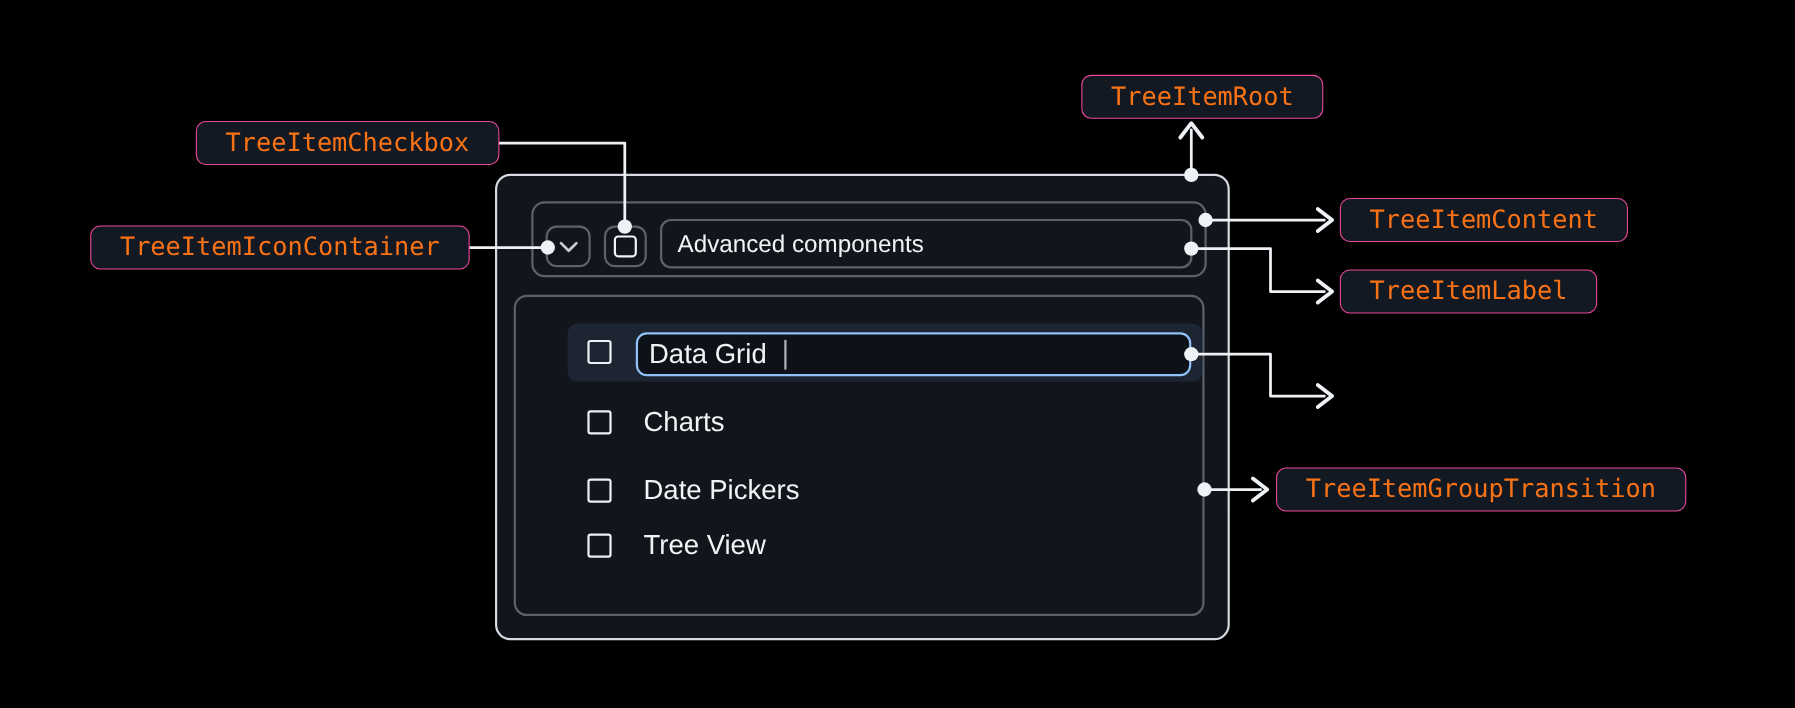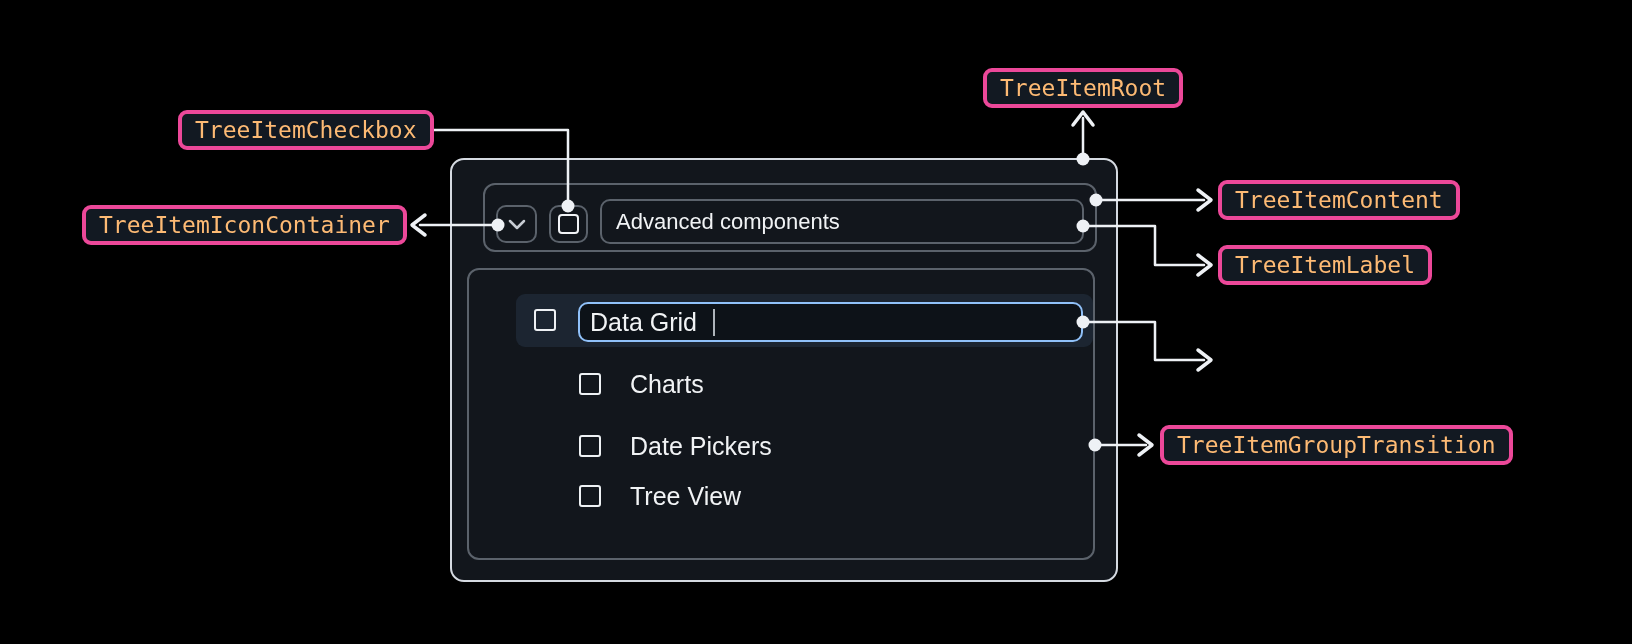--- a/index.html
+++ b/index.html
@@ -16,25 +16,25 @@
     font-family: "Liberation Sans", sans-serif;
   }
 
   
   .chip {
     position: absolute;
     box-sizing: border-box;
     height: 40px;
     display: flex;
     align-items: center;
-    padding: 0 13px;
+    padding: 0 26px;
     background: #121922;
-    border: 4px solid #ec4899;
+    border: 1px solid #ec4899;
     border-radius: 9px;
-    color: #fdba74;
+    color: #f97316;
     font-family: "DejaVu Sans Mono", "Liberation Mono", monospace;
     font-size: 23px;
     white-space: nowrap;
     z-index: 20;
   }
 
   
   .root {
     position: absolute;
     left: 450px; top: 158px;
@@ -142,21 +142,20 @@
     margin-left: 3px;
   }
   .row {
     position: absolute;
     left: 534px;
     height: 32px;
     display: flex;
     align-items: center;
     gap: 29px;
     z-index: 3;
-    margin-left: 45px;
   }
   .row-label {
     color: #f1f3f5;
     font-size: 25px;
     white-space: nowrap;
   }
 
   
   .connectors {
     position: absolute;

